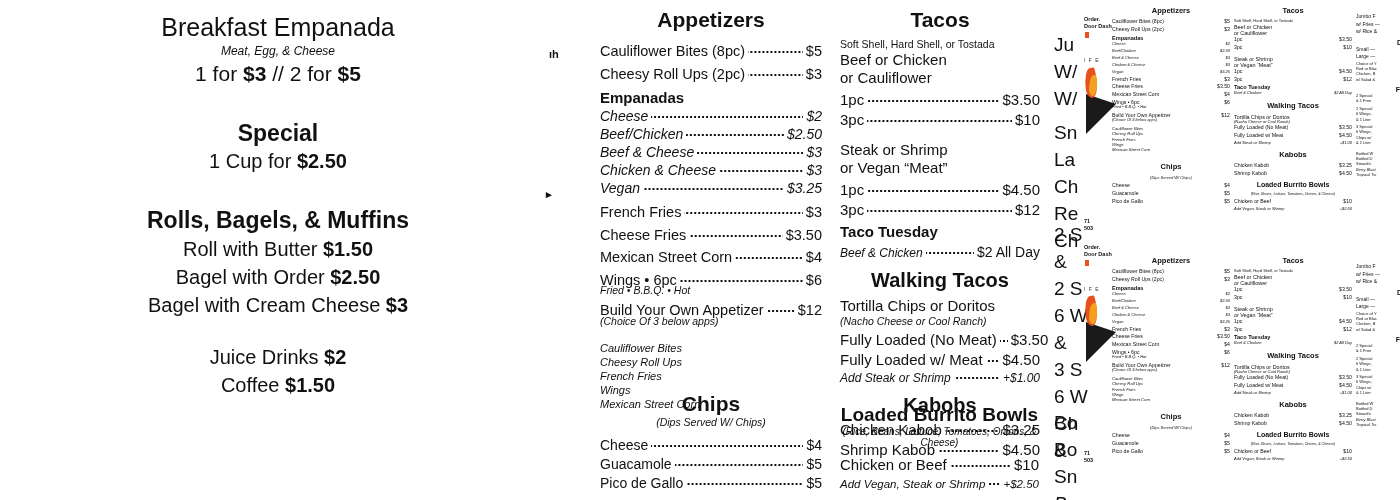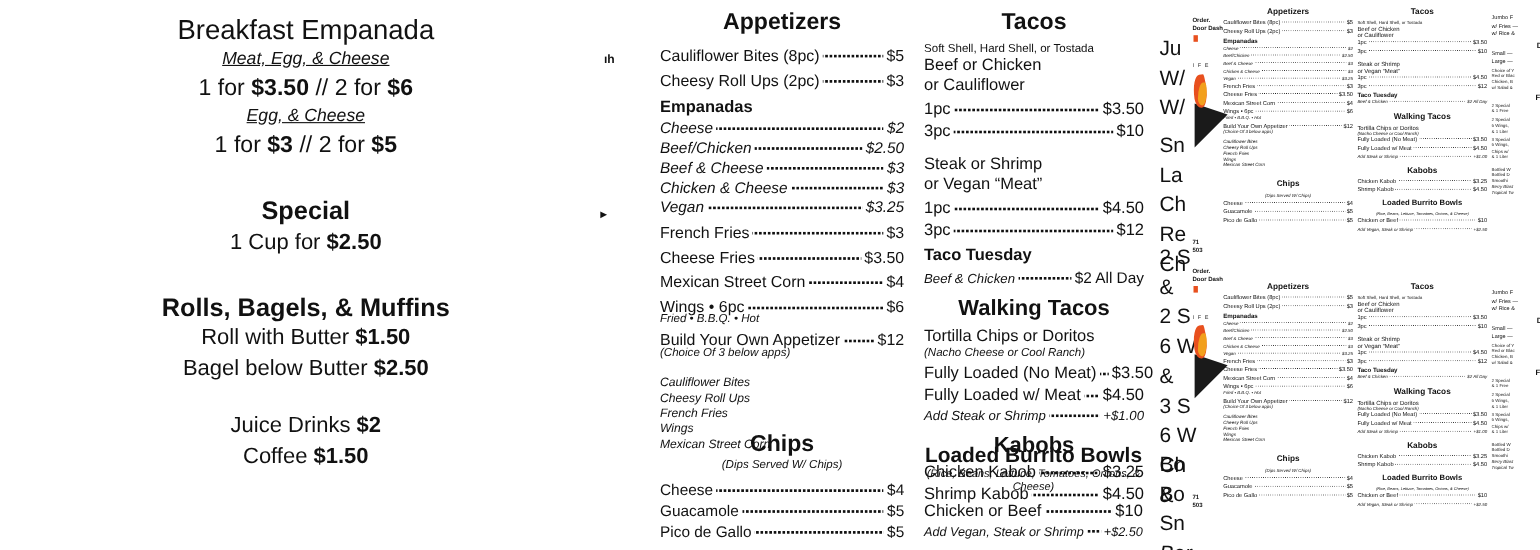--- a/index.html
+++ b/index.html
@@ -22,21 +22,21 @@
     background-size: 4px 4px;
     background-repeat: repeat-x;
     background-position: bottom;
     height: 6px; min-width: 8px;
   }
   .row .pr { flex: 0 0 auto; text-align: right; }
 
   
   #breakfast { position: absolute; left: 108px; top: 14px; width: 340px; text-align: center; }
   #breakfast .bk-title { font-size: 25px; font-weight: normal; line-height: 1.1; }
-  #breakfast .bk-sub { font-size: 16px; font-style: italic; line-height: 1.5; text-decoration: underline; }
+  #breakfast .bk-sub { font-size: 12px; font-style: italic; line-height: 1.5; }
   #breakfast .bk-price { font-size: 21px; line-height: 1.35; }
   #breakfast .bk-price b { font-weight: bold; }
   .blk { margin-bottom: 2px; }
   .gap-lg { height: 30px; }
   .gap-md { height: 22px; }
   #breakfast .h2 { font-size: 23px; font-weight: bold; line-height: 1.2; }
   #breakfast .li { font-size: 20px; line-height: 1.4; }
 
   
   #apps { position: absolute; left: 600px; top: 8px; width: 222px; }
@@ -128,24 +128,20 @@
 </head>
 <body>
 
 <div id="stage">
 
   <div id="breakfast">
     <div class="blk">
       <div class="bk-title">Breakfast Empanada</div>
       <div class="bk-sub">Meat, Egg, &amp; Cheese</div>
       <div class="bk-price">
-        <span>1 for </span><b>$3.50</b><span> // 2 for </span><b>$6</b>
-      </div>
-      <div class="bk-sub">Egg, &amp; Cheese</div>
-      <div class="bk-price">
         <span>1 for </span><b>$3</b><span> // 2 for </span><b>$5</b>
       </div>
     </div>
 
     <div class="gap-lg"></div>
 
     <div class="blk">
       <div class="h2">Special</div>
       <div class="li">
         <span>1 Cup for </span><b>$2.50</b>
@@ -153,21 +149,24 @@
     </div>
 
     <div class="gap-lg"></div>
 
     <div class="blk">
       <div class="h2">Rolls, Bagels, &amp; Muffins</div>
       <div class="li">
         <span>Roll with Butter </span><b>$1.50</b>
       </div>
       <div class="li">
-        <span>Bagel below Butter </span><b>$2.50</b>
+        <span>Bagel with Order </span><b>$2.50</b>
+      </div>
+      <div class="li">
+        <span>Bagel with Cream Cheese </span><b>$3</b>
       </div>
     </div>
 
     <div class="gap-md"></div>
 
     <div class="blk">
       <div class="li">
         <span>Juice Drinks </span><b>$2</b>
       </div>
       <div class="li">

